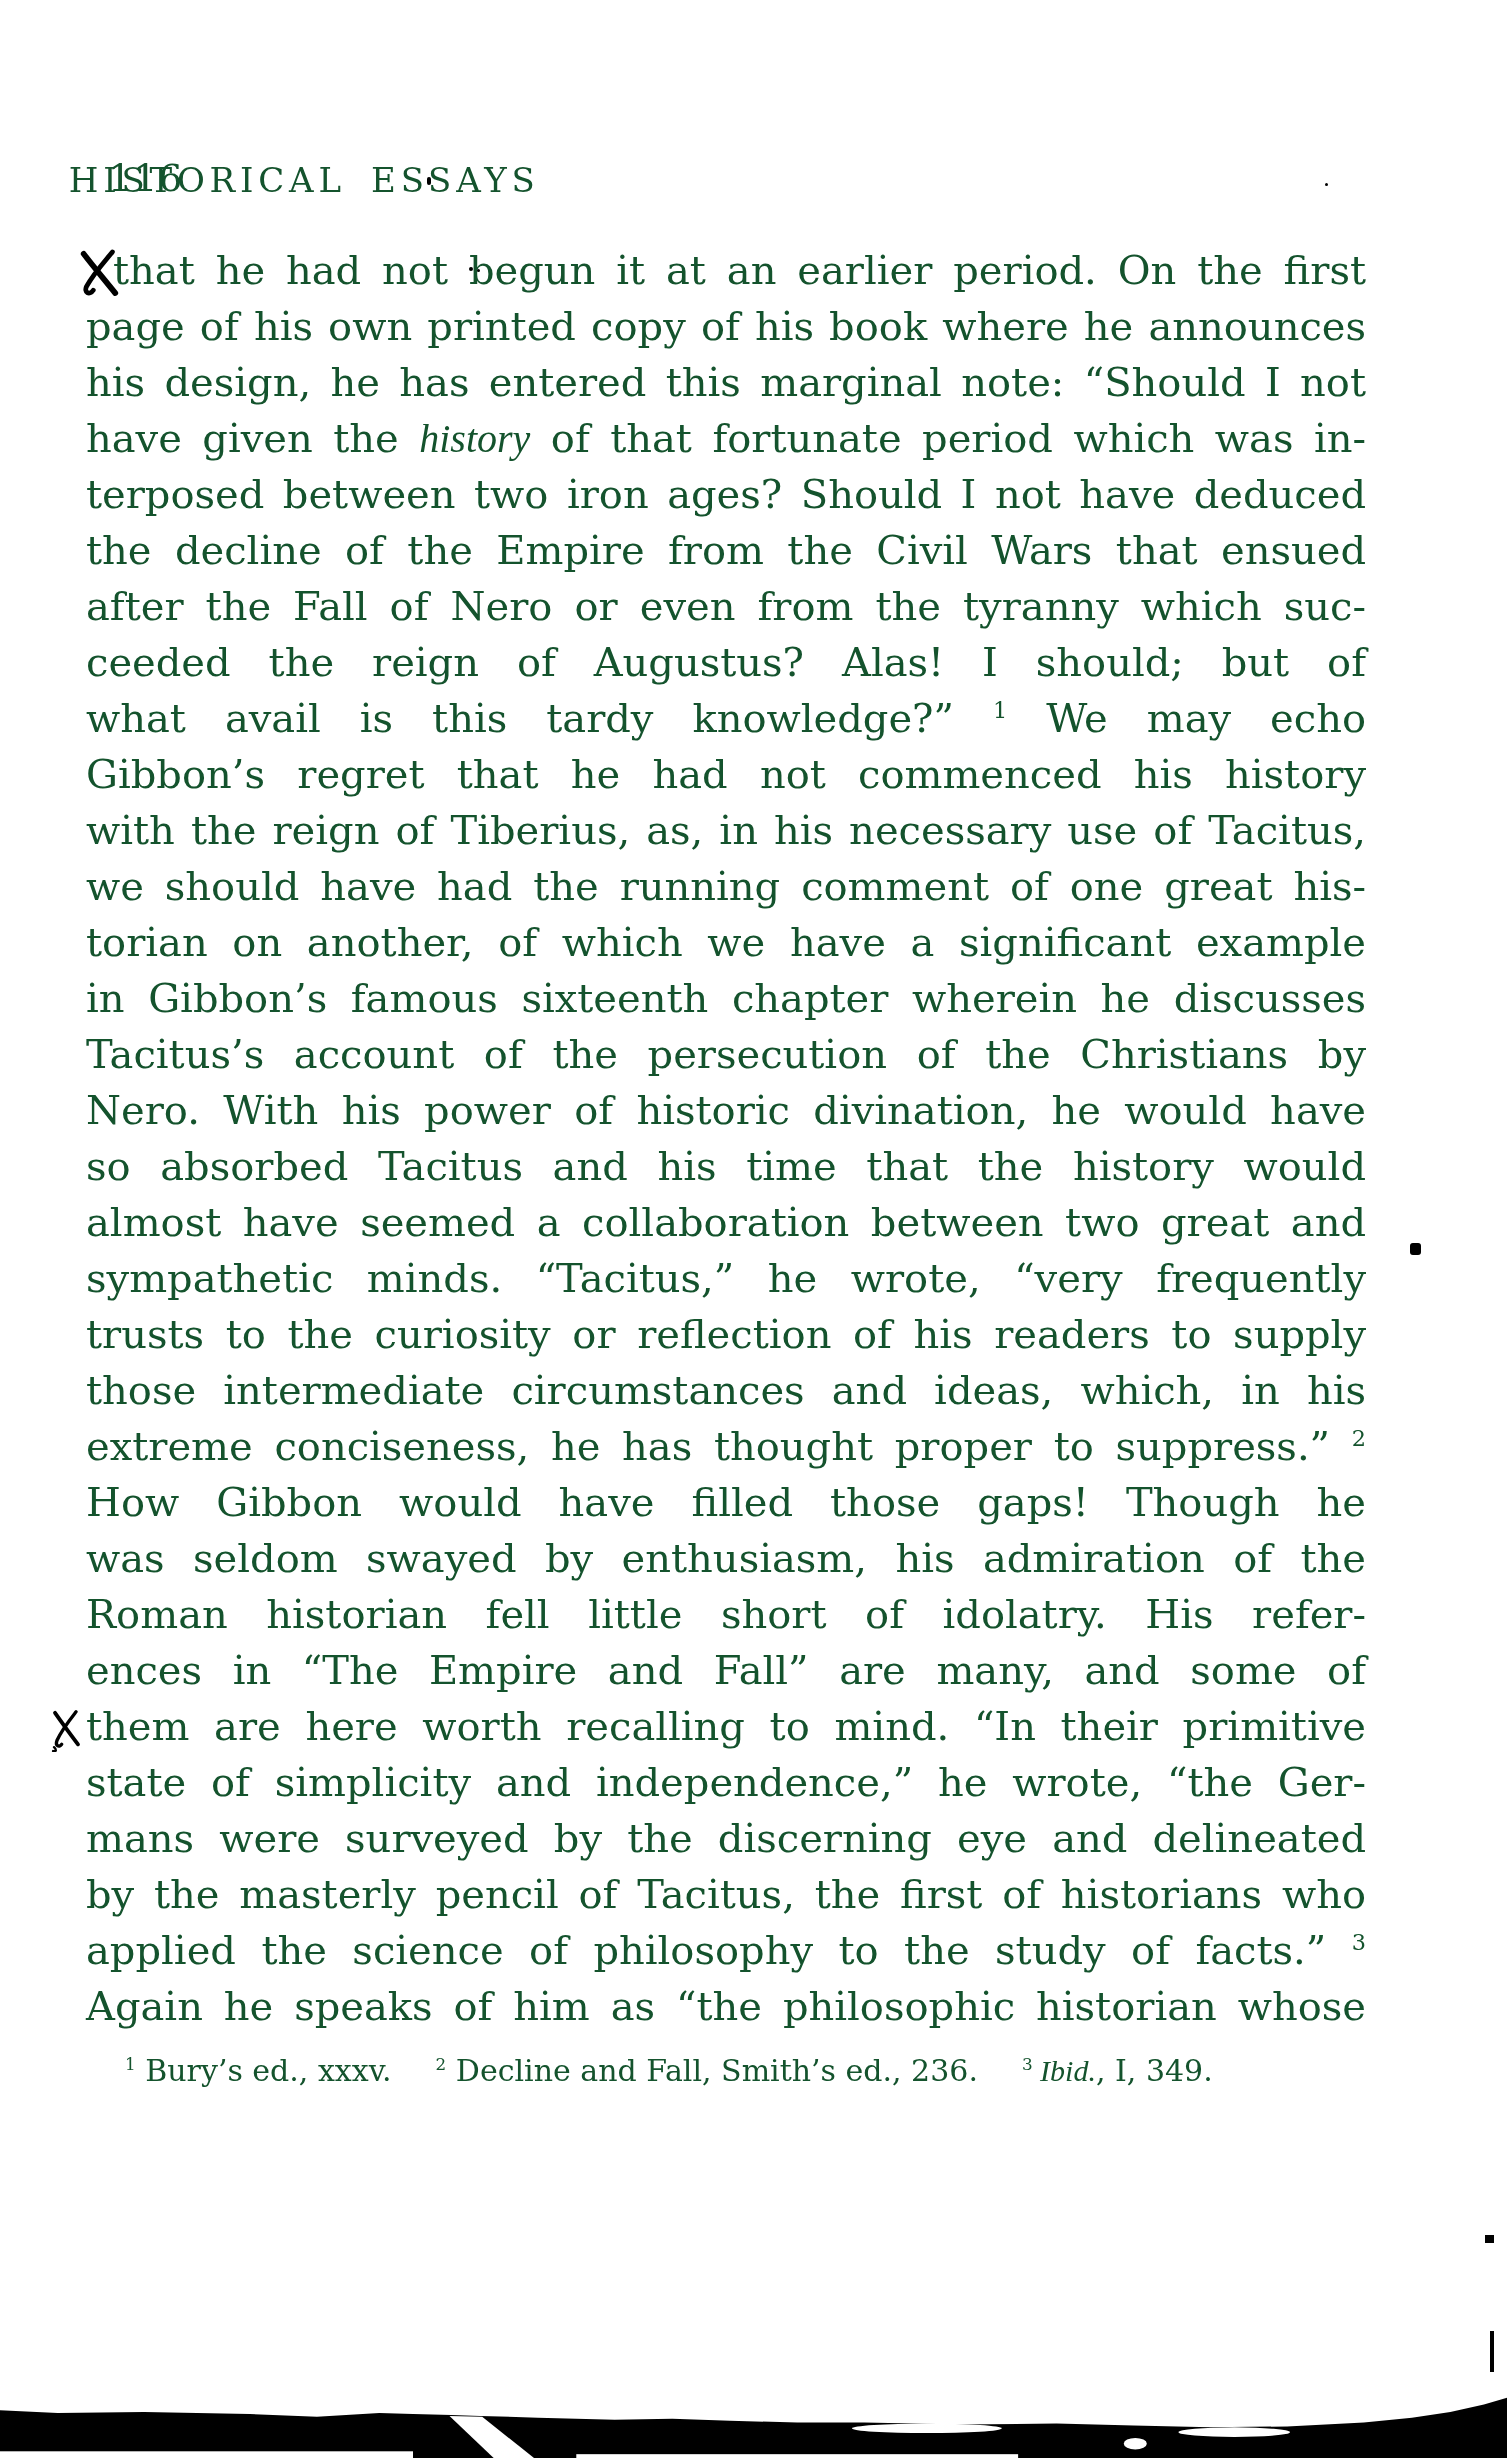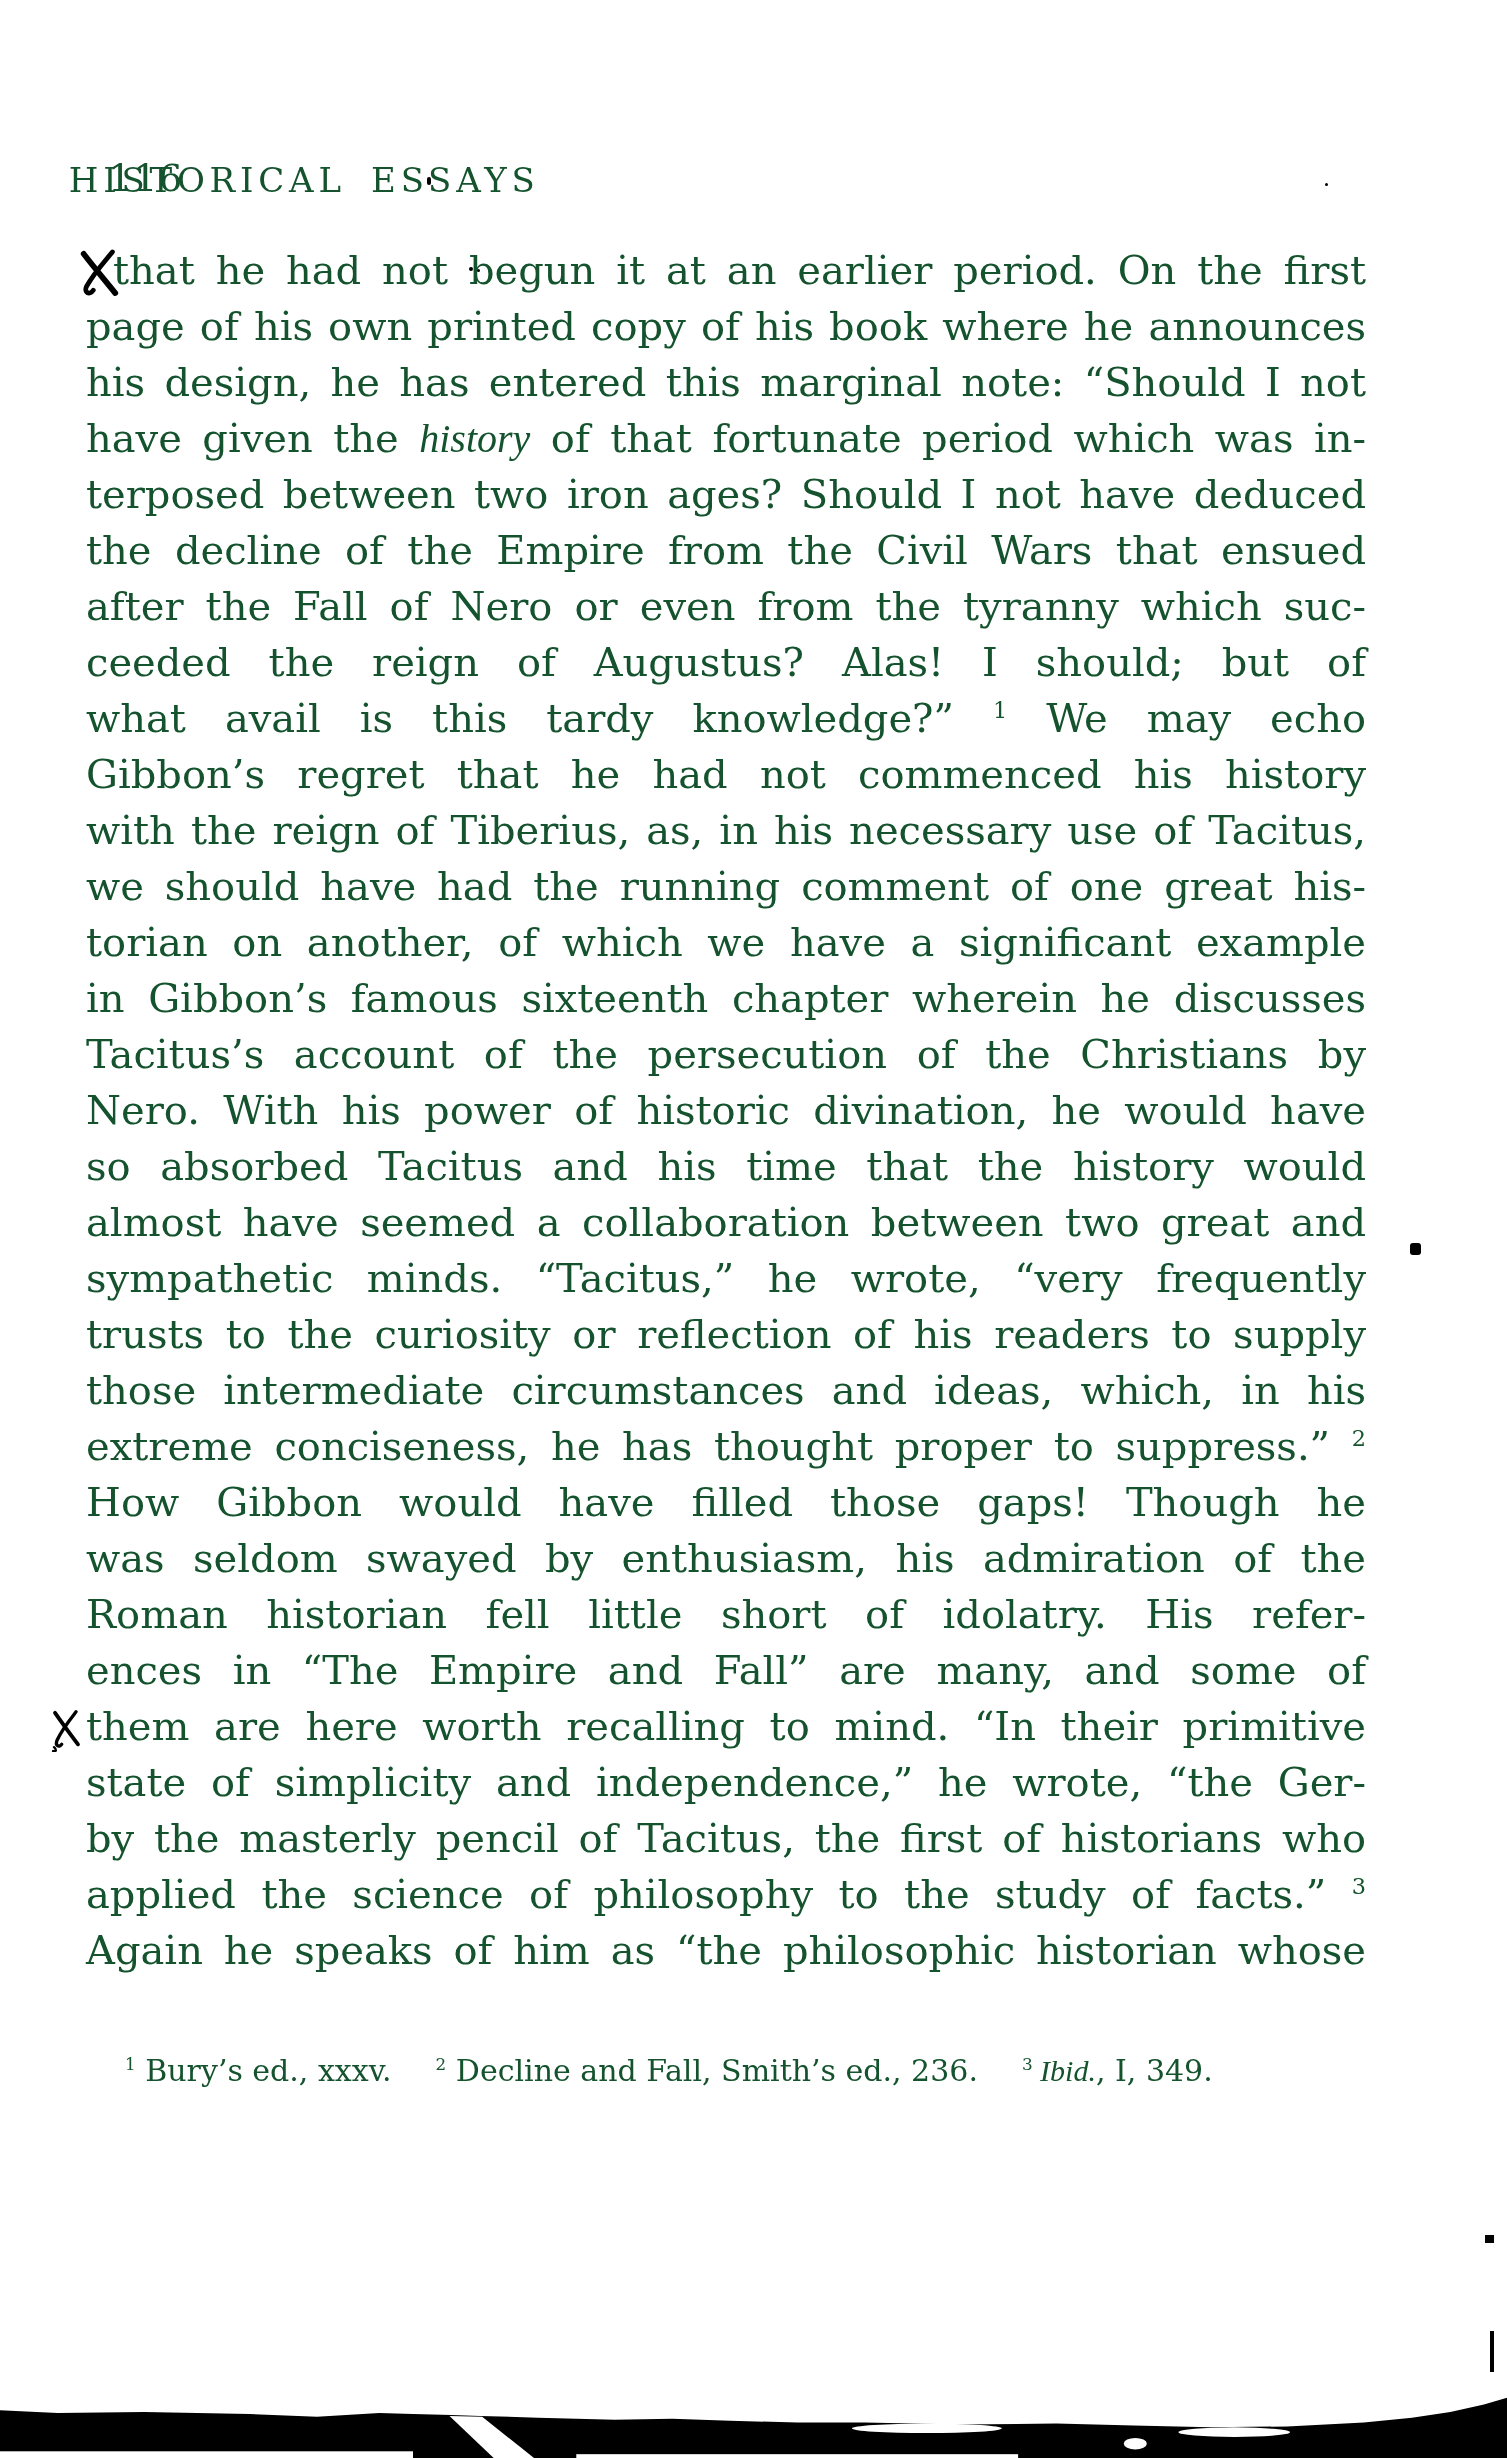--- a/index.html
+++ b/index.html
@@ -68,20 +68,21 @@
       <div class="bline"><span>sympathetic minds.  “Tacitus,” he wrote, “very frequently</span></div>
       <div class="bline"><span>trusts to the curiosity or reflection of his readers to supply</span></div>
       <div class="bline"><span>those intermediate circumstances and ideas, which, in his</span></div>
       <div class="bline"><span>extreme conciseness, he has thought proper to suppress.” </span><span class="sup">2</span></div>
       <div class="bline"><span>How Gibbon would have filled those gaps!  Though he</span></div>
       <div class="bline"><span>was seldom swayed by enthusiasm, his admiration of the</span></div>
       <div class="bline"><span>Roman historian fell little short of idolatry.  His refer-</span></div>
       <div class="bline"><span>ences in “The Empire and Fall” are many, and some of</span></div>
       <div class="bline"><span>them are here worth recalling to mind.  “In their primitive</span></div>
       <div class="bline"><span>state of simplicity and independence,” he wrote, “the Ger-</span></div>
+      <div class="bline"><span>mans were surveyed by the discerning eye and delineated</span></div>
       <div class="bline"><span>by the masterly pencil of Tacitus, the first of historians who</span></div>
       <div class="bline"><span>applied the science of philosophy to the study of facts.” </span><span class="sup">3</span></div>
       <div class="bline"><span>Again he speaks of him as “the philosophic historian whose</span></div>
     </div>
 
   <div class="footnote"><span class="sup">1</span><span> Bury’s ed., xxxv.</span><span class="gap"></span><span class="sup">2</span><span> Decline and Fall, Smith’s ed., 236.</span><span class="gap"></span><span class="sup">3</span><span class="it"> Ibid.</span><span>, I, 349.</span></div>
 
   <svg class="mark" style="left:77px; top:248px;" width="44" height="50" viewBox="0 0 46 52">
     <path d="M7,6 C16,18 28,32 40,47" stroke="#000" stroke-width="6" fill="none" stroke-linecap="round"></path>
     <path d="M37,4 C28,15 17,27 10,40 C7,46 13,50 17,44" stroke="#000" stroke-width="5" fill="none" stroke-linecap="round"></path>

